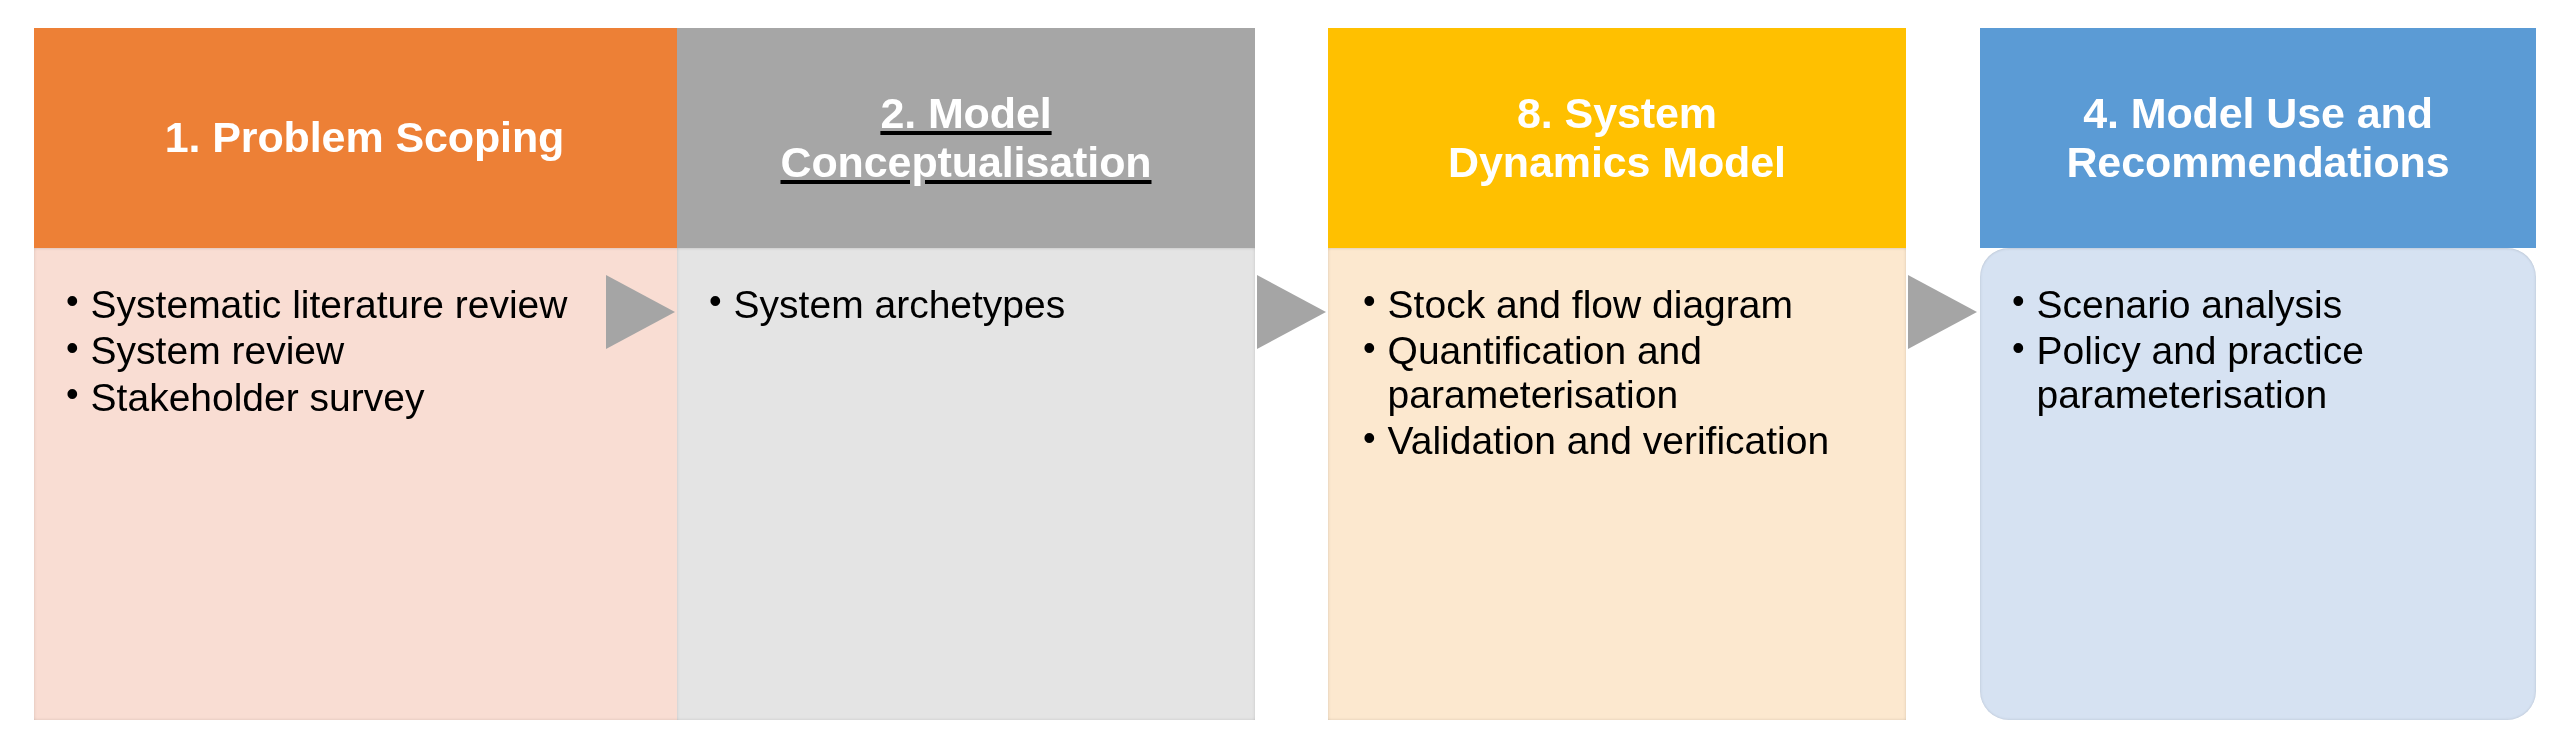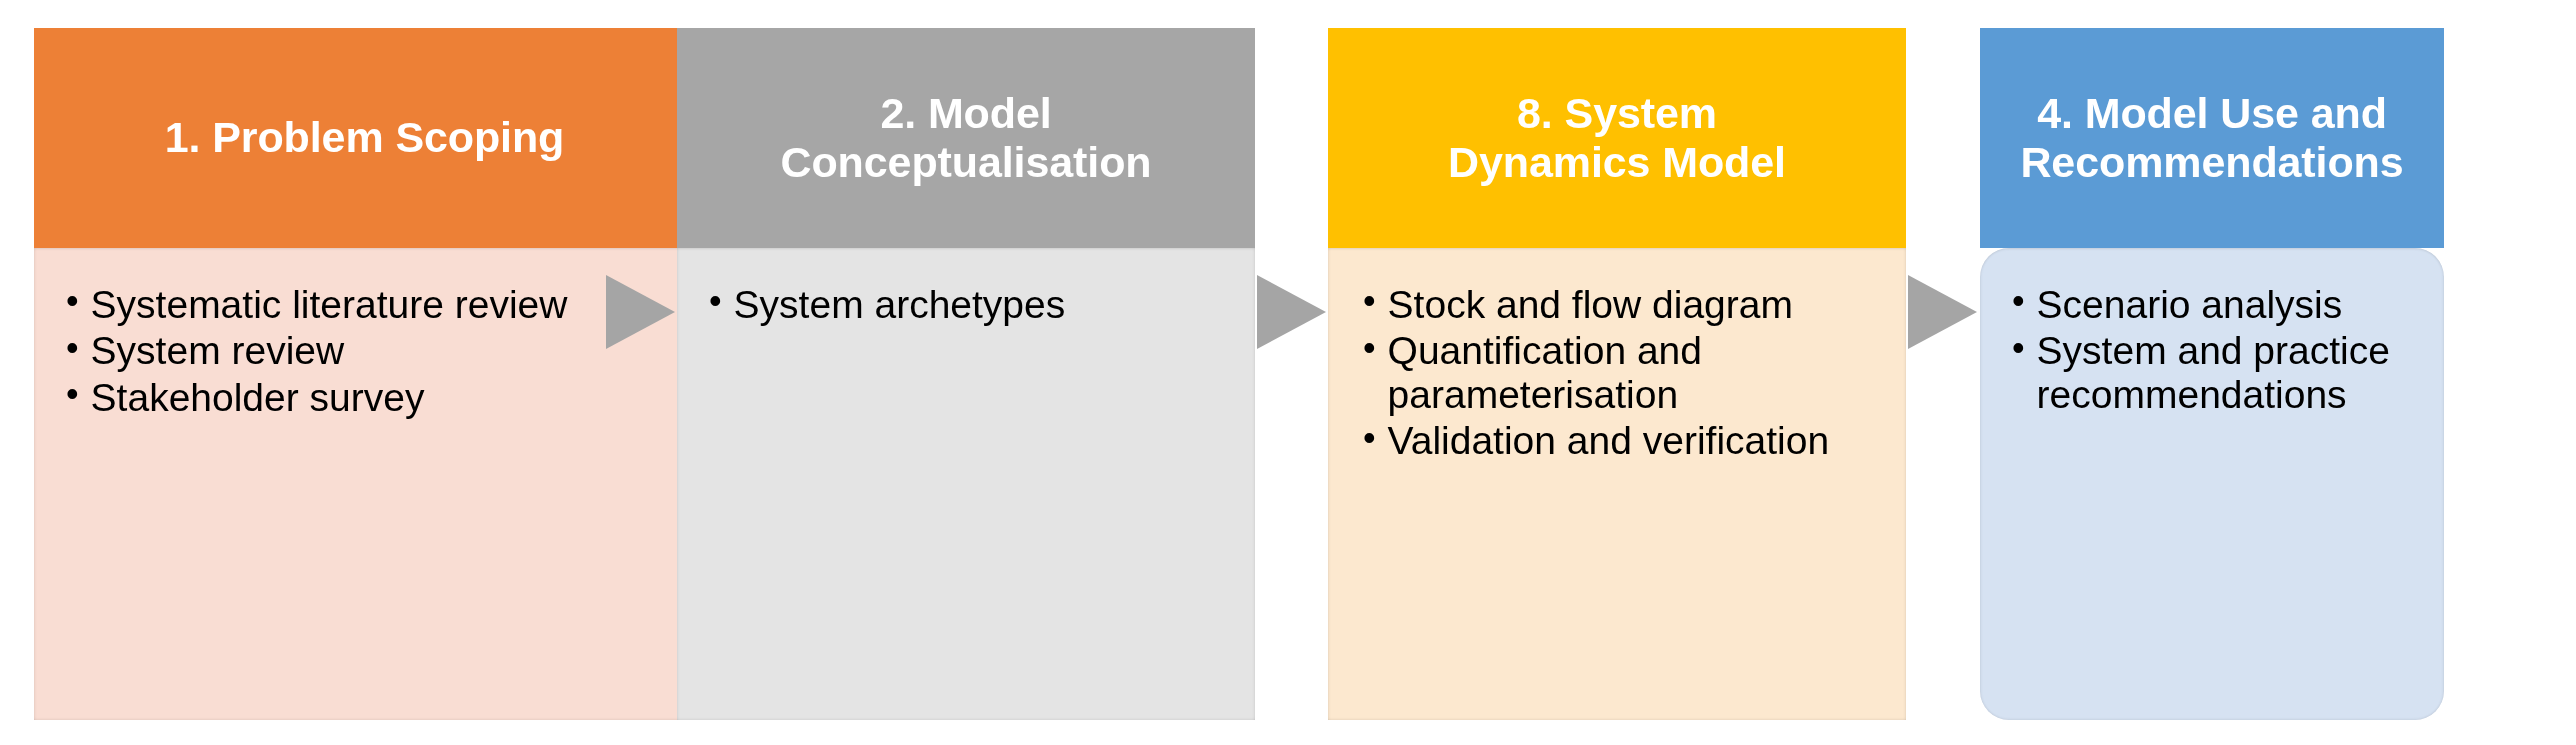--- a/index.html
+++ b/index.html
@@ -86,21 +86,21 @@
     height: 0;
     border-style: solid;
     border-width: 37px 0 37px 69px;
     border-color: transparent transparent transparent #a5a5a5;
   }
 
   
   .stage-1 { left: 34px;   width: 661px; }
   .stage-2 { left: 677px;  width: 578px; }
   .stage-3 { left: 1328px; width: 578px; }
-  .stage-4 { left: 1980px; width: 464px; }
+  .stage-4 { left: 1980px; width: 556px; }
 
   .arrow-1 { left: 606px;  top: 275px; }
   .arrow-2 { left: 1257px; top: 275px; }
   .arrow-3 { left: 1908px; top: 275px; }
 </style>
 </head>
 <body>
 
 <div id="canvas" style="background: rgb(255, 255, 255);">
 
@@ -113,21 +113,21 @@
         <li>Systematic literature review</li>
         <li>System review</li>
         <li>Stakeholder survey</li>
       </ul>
     </div>
   </div>
 
   <div class="arrow arrow-1" style="border-left-color: rgb(165, 165, 165);"></div>
 
   <div class="stage stage-2">
-    <div class="stage-header" style="background: rgb(166, 166, 166);">
+    <div class="stage-header" style="background: rgb(166, 166, 166); text-decoration: underline;">
       <div class="stage-title" style="color: rgb(255, 255, 255);">2. Model
 Conceptualisation</div>
     </div>
     <div class="stage-body" style="background: rgb(228, 228, 228);">
       <ul class="bullet-list">
         <li>System archetypes</li>
       </ul>
     </div>
   </div>
 
@@ -150,19 +150,19 @@
   <div class="arrow arrow-3" style="border-left-color: rgb(165, 165, 165);"></div>
 
   <div class="stage stage-4">
     <div class="stage-header" style="background: rgb(91, 155, 213);">
       <div class="stage-title" style="color: rgb(255, 255, 255);">4. Model Use and
 Recommendations</div>
     </div>
     <div class="stage-body" style="background: rgb(214, 226, 242); border-radius: 29px;">
       <ul class="bullet-list">
         <li>Scenario analysis</li>
-        <li>System and practice recommendations</li>
+        <li>Policy and practice parameterisation</li>
       </ul>
     </div>
   </div>
 
 </div>
 
 
 </body></html>

